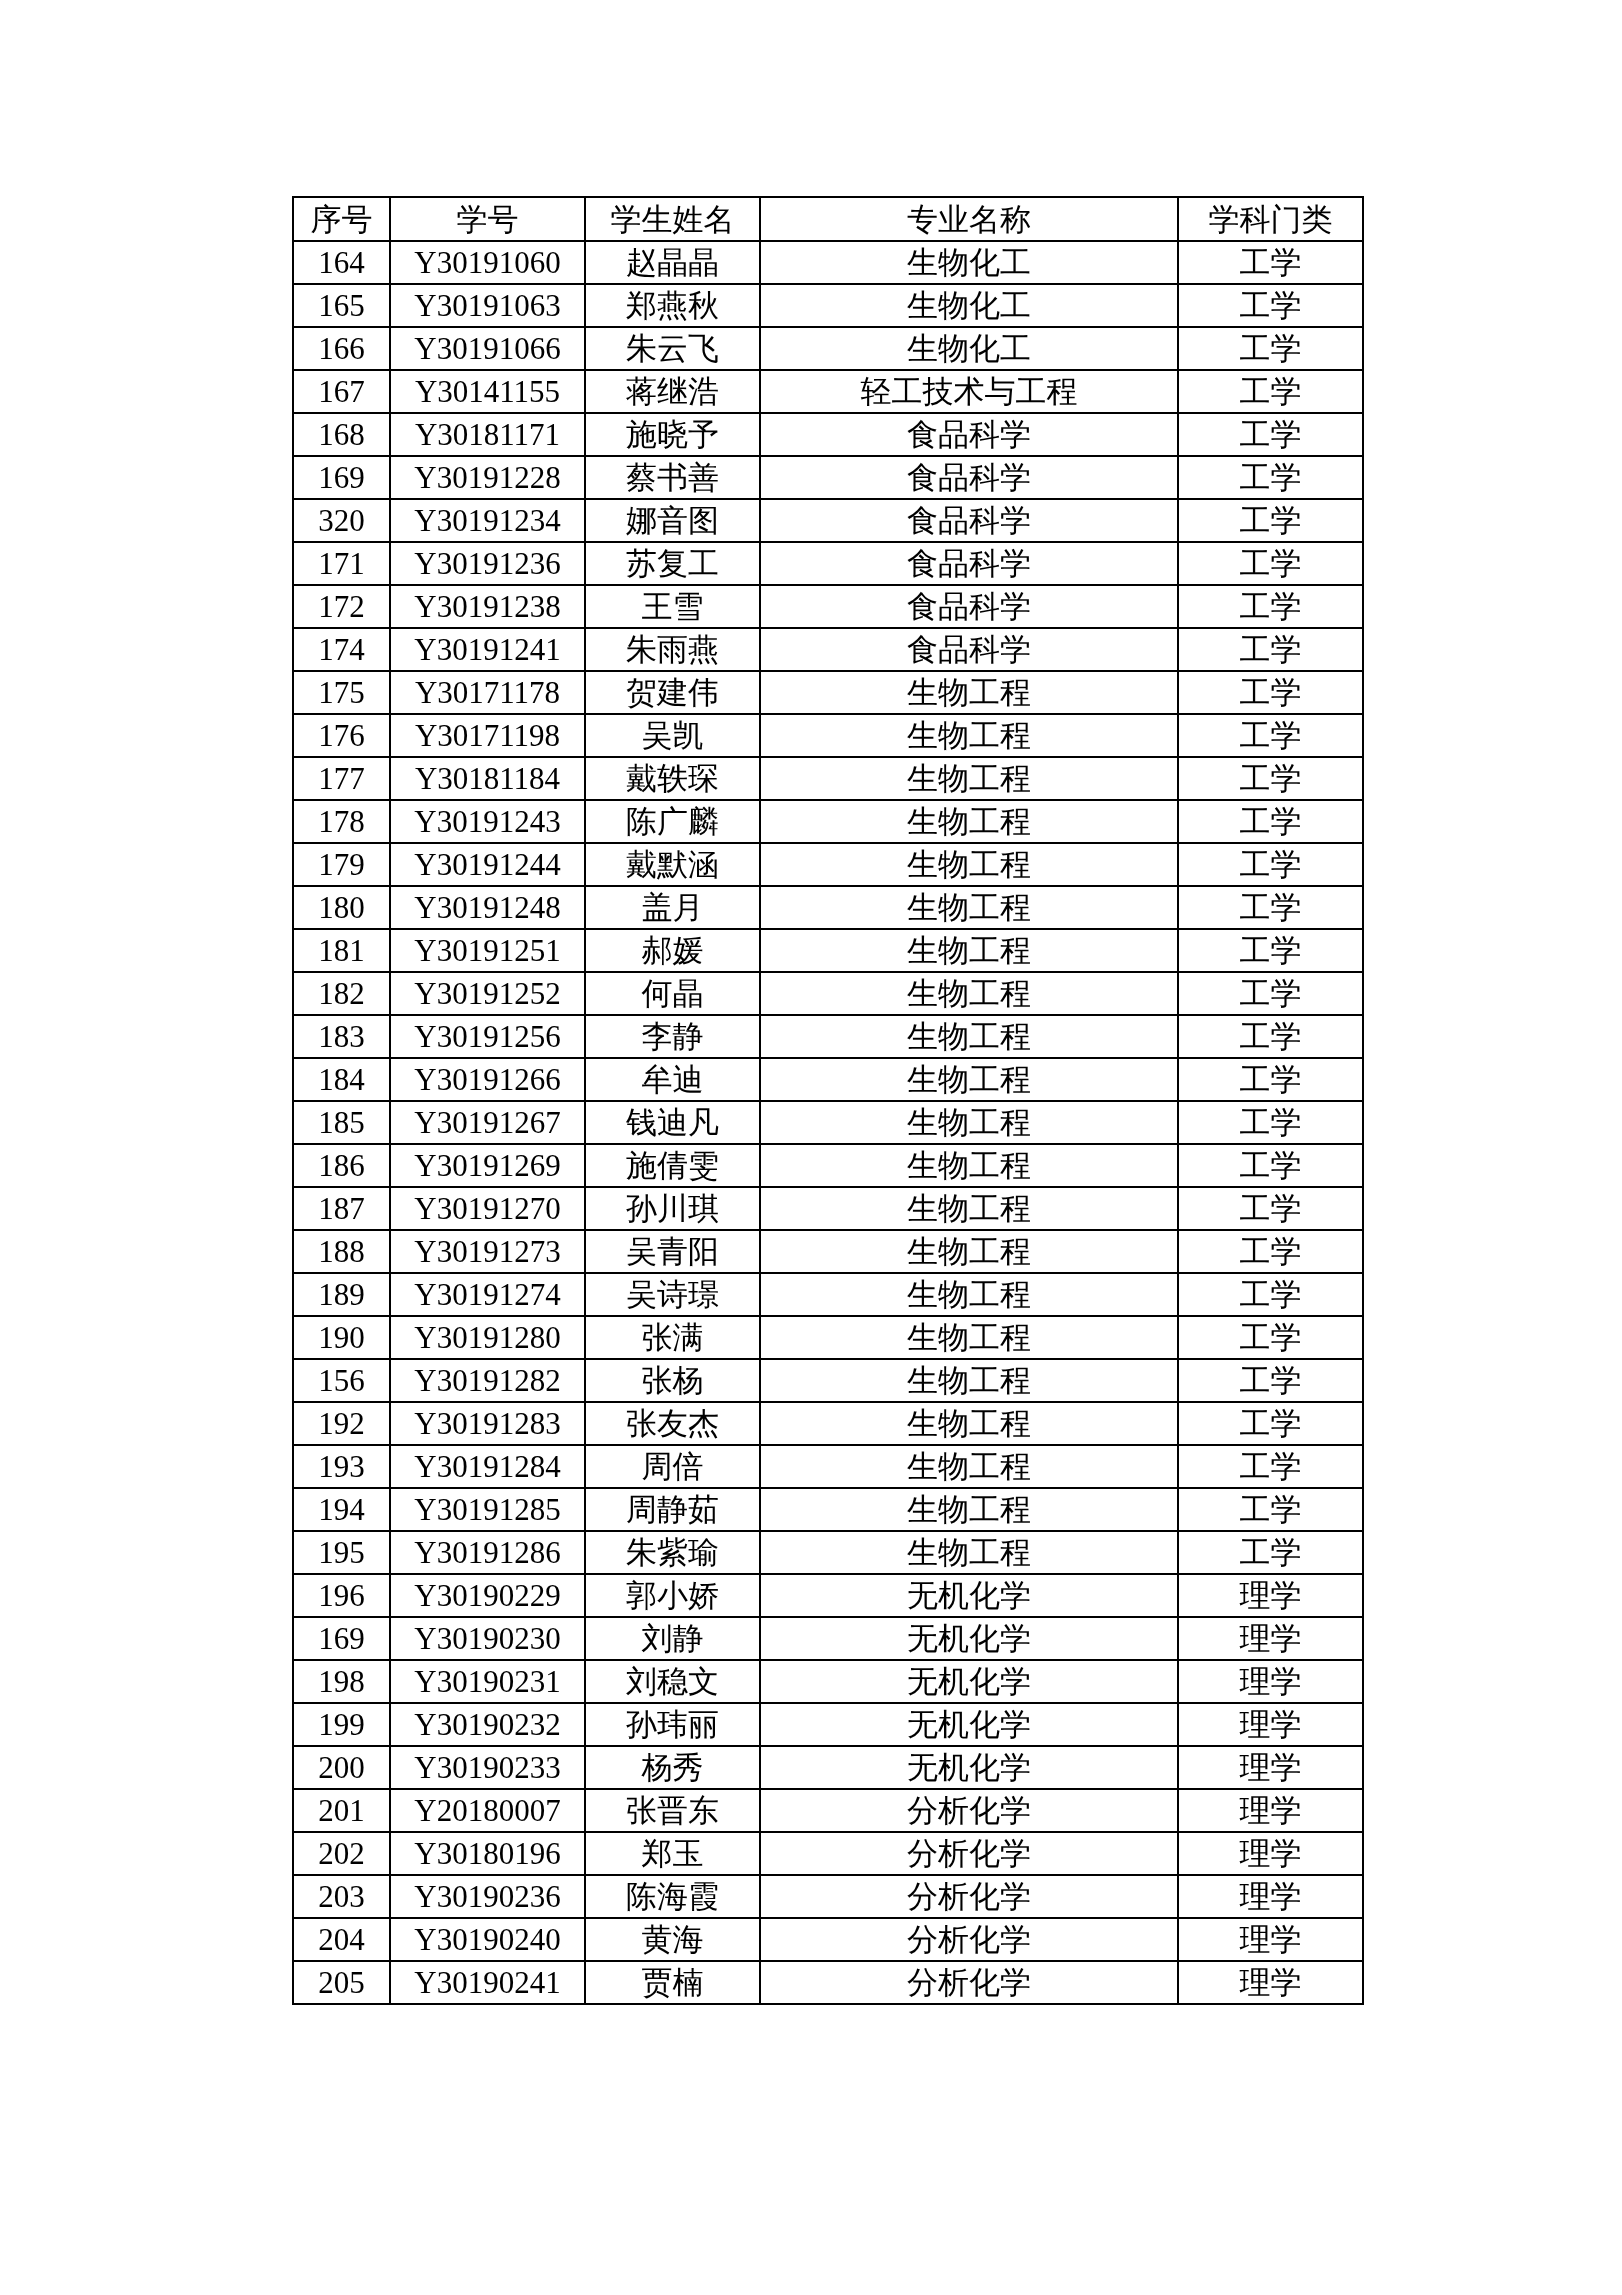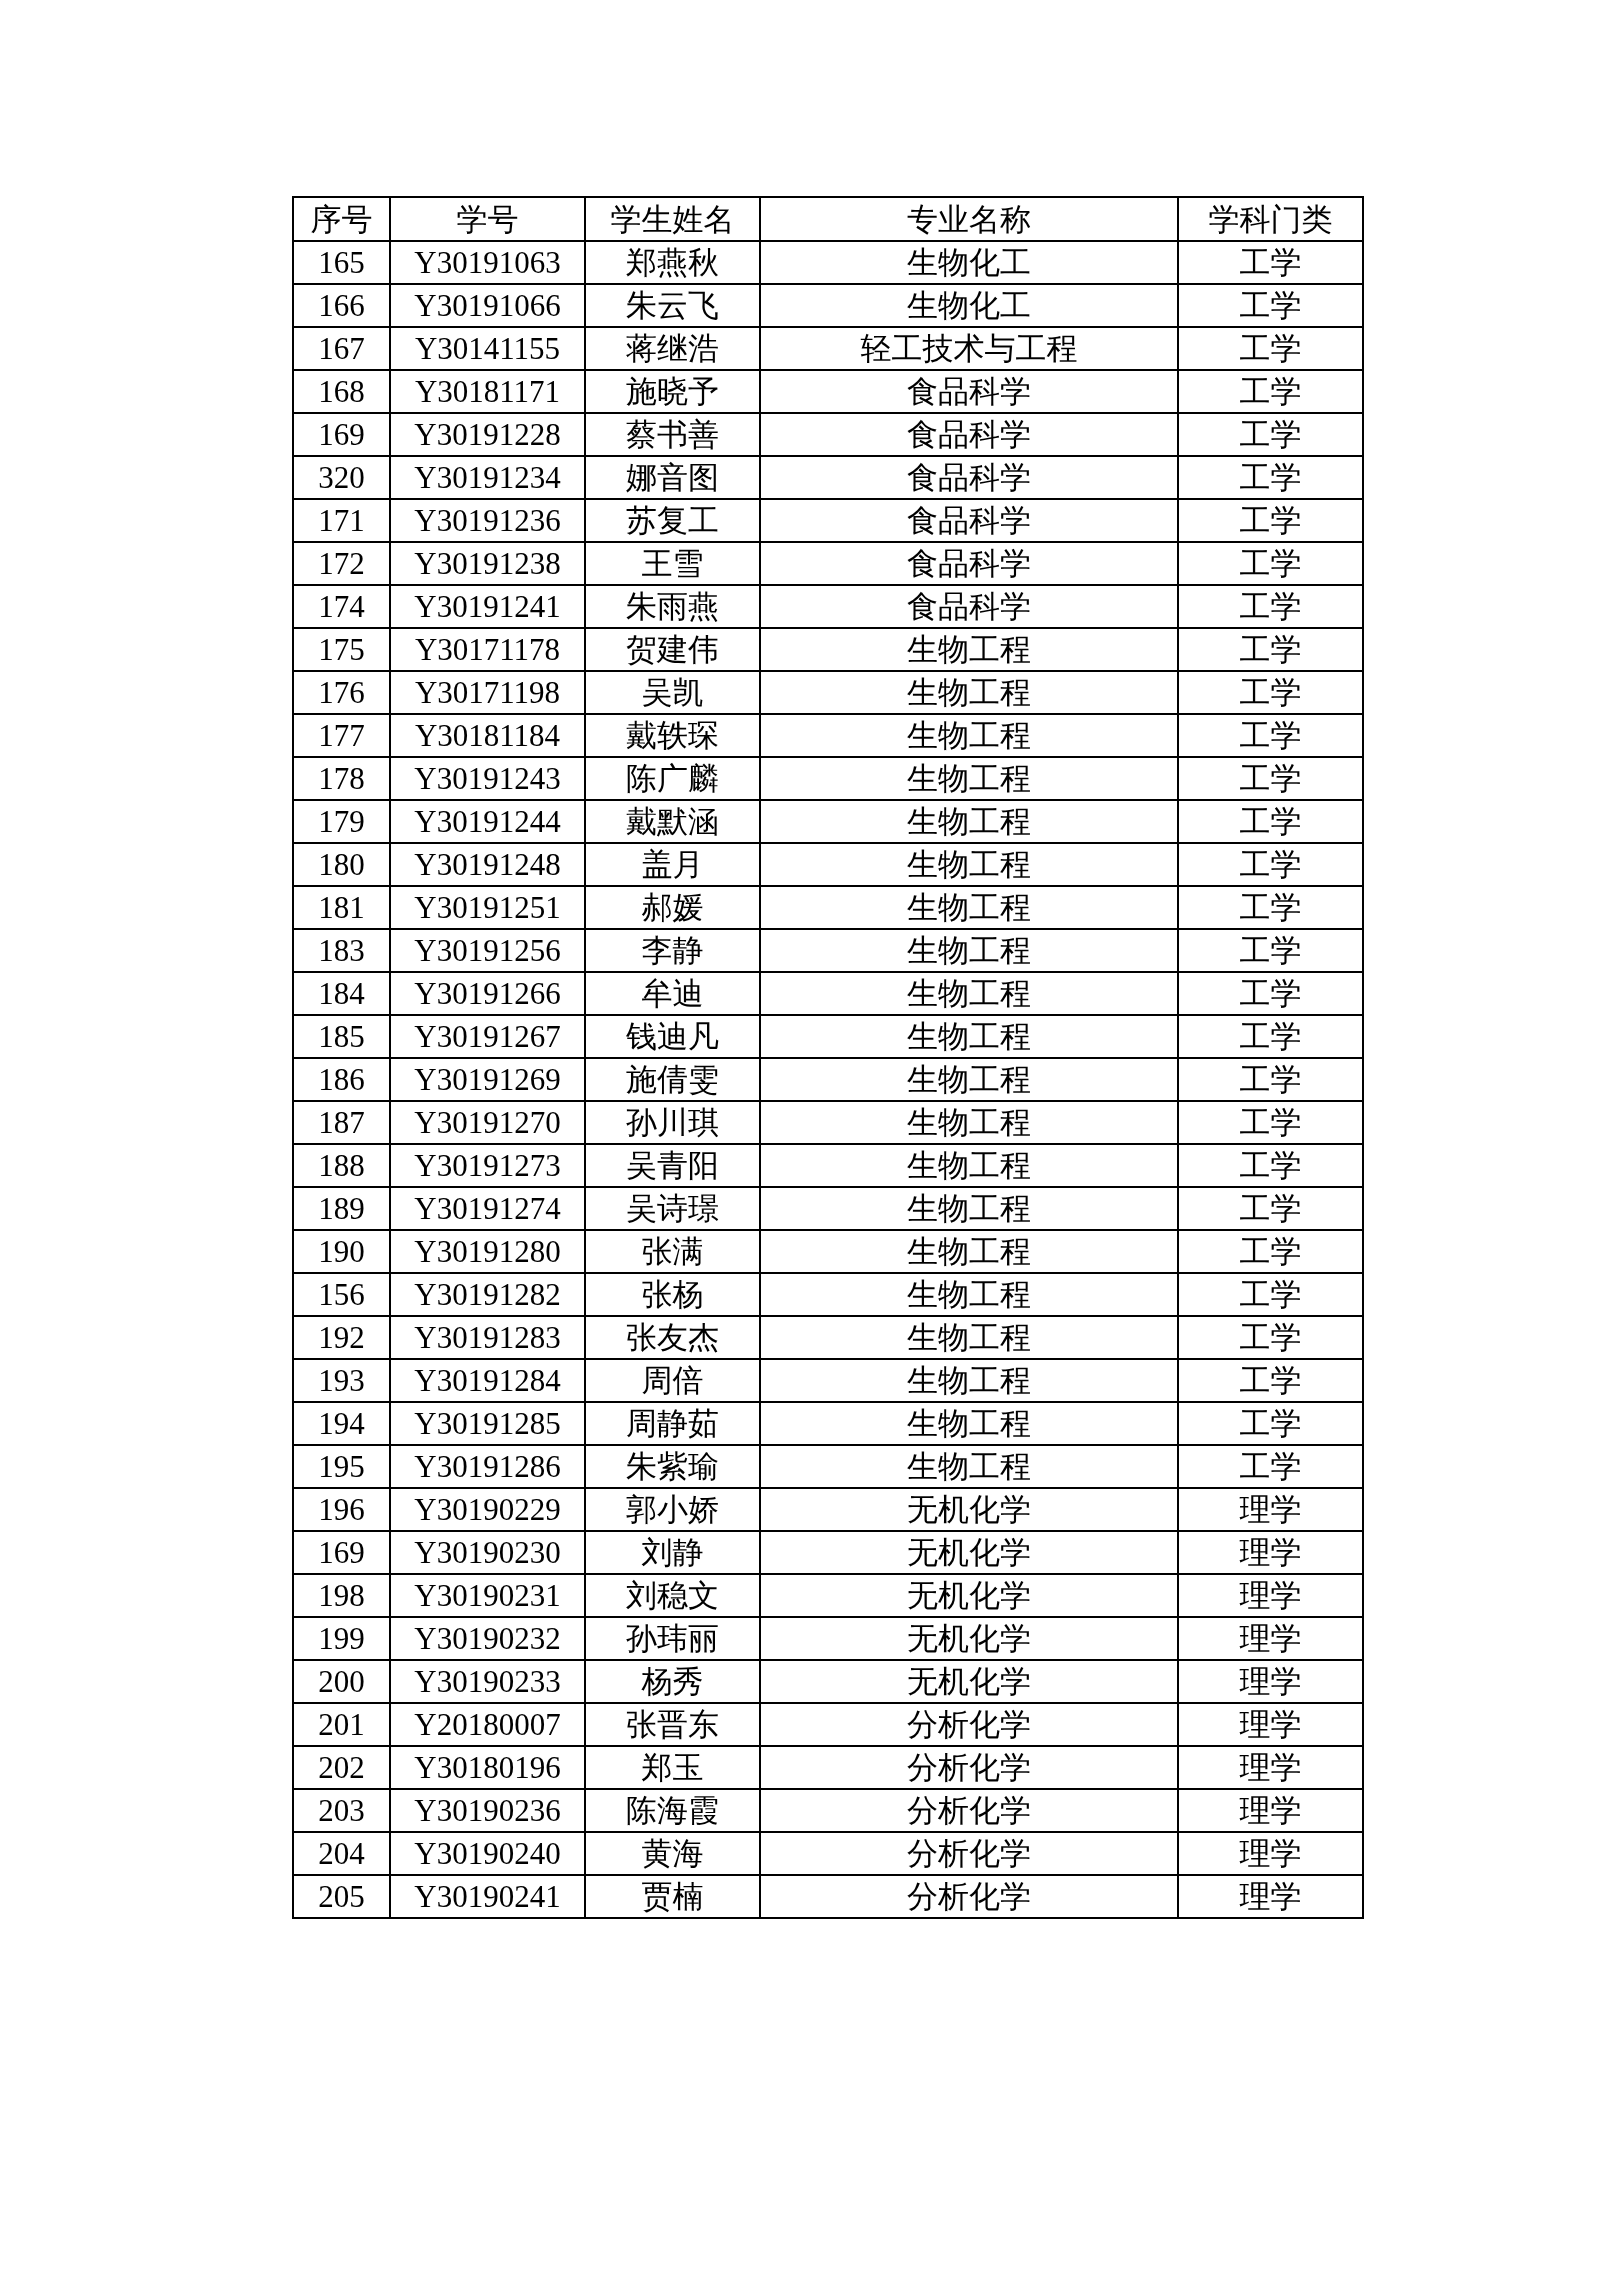--- a/index.html
+++ b/index.html
@@ -70,20 +70,27 @@
       <tr>
         <th>序号</th>
         <th>学号</th>
         <th>学生姓名</th>
         <th>专业名称</th>
         <th>学科门类</th>
       </tr>
     </thead>
     <tbody>
         <tr>
+          <td>164</td>
+          <td>Y30191060</td>
+          <td>赵晶晶</td>
+          <td>生物化工</td>
+          <td>工学</td>
+        </tr>
+        <tr>
           <td>165</td>
           <td>Y30191063</td>
           <td>郑燕秋</td>
           <td>生物化工</td>
           <td>工学</td>
         </tr>
         <tr>
           <td>166</td>
           <td>Y30191066</td>
           <td>朱云飞</td>
@@ -178,20 +185,27 @@
           <td>180</td>
           <td>Y30191248</td>
           <td>盖月</td>
           <td>生物工程</td>
           <td>工学</td>
         </tr>
         <tr>
           <td>181</td>
           <td>Y30191251</td>
           <td>郝媛</td>
+          <td>生物工程</td>
+          <td>工学</td>
+        </tr>
+        <tr>
+          <td>182</td>
+          <td>Y30191252</td>
+          <td>何晶</td>
           <td>生物工程</td>
           <td>工学</td>
         </tr>
         <tr>
           <td>183</td>
           <td>Y30191256</td>
           <td>李静</td>
           <td>生物工程</td>
           <td>工学</td>
         </tr>

